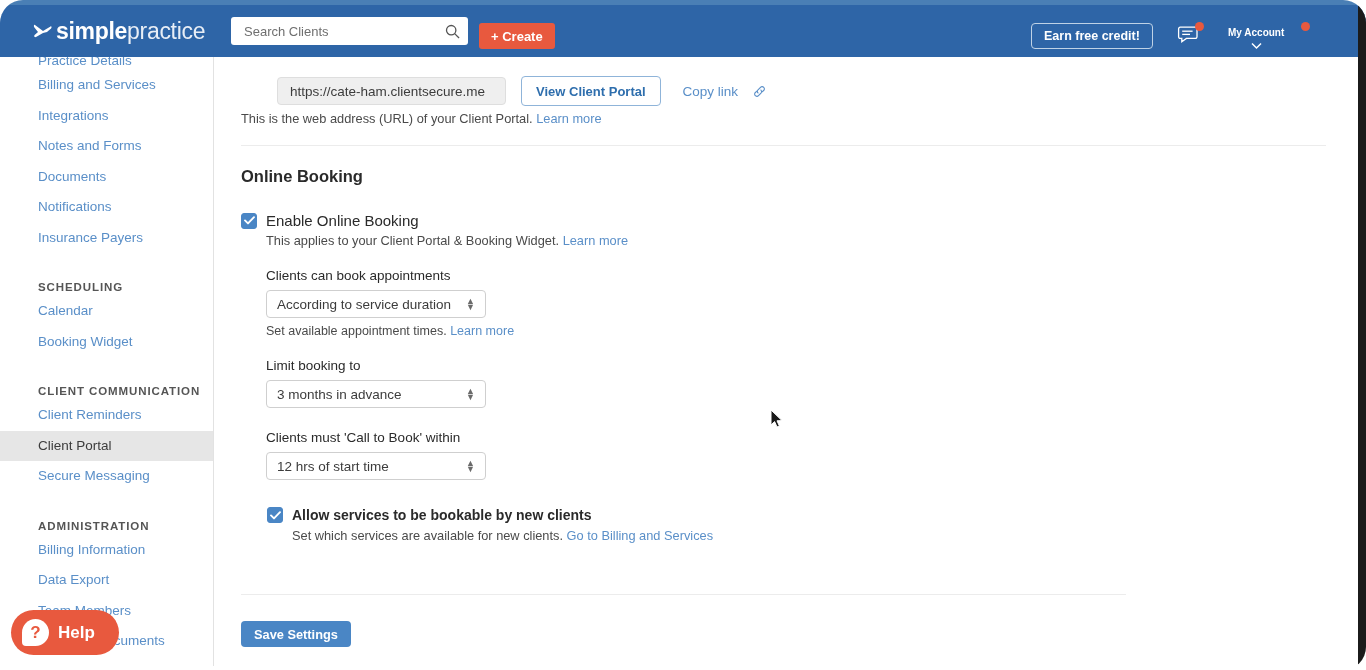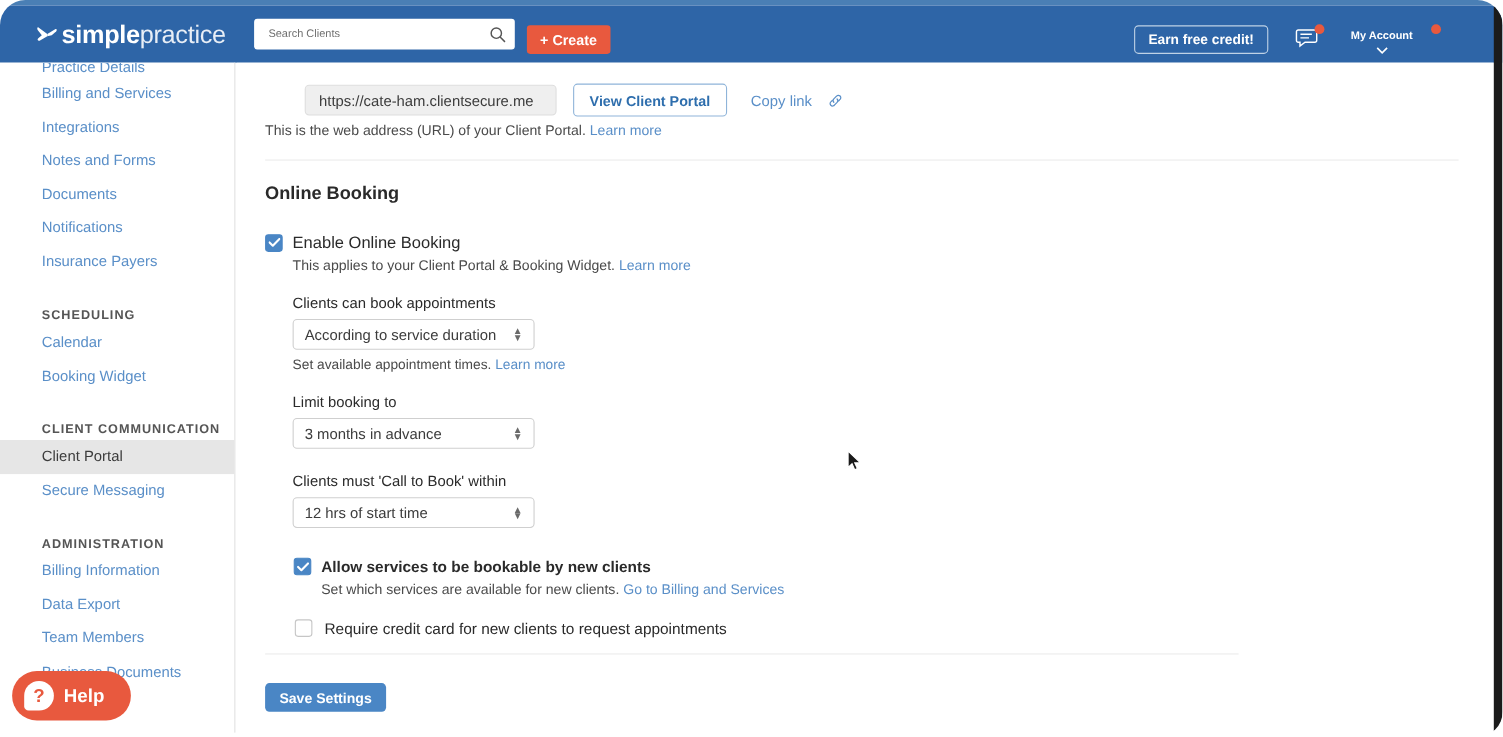--- a/index.html
+++ b/index.html
@@ -61,21 +61,21 @@
     width: 237px; height: 28px;
     background: #ffffff;
     border-radius: 3px;
     display: flex;
     align-items: center;
     padding: 0 8px 0 11px;
   }
   .search-box input {
     border: none; outline: none;
     flex: 1;
-    font-size: 10px;
+    font-size: 13px;
     color: #404040;
     font-family: "Liberation Sans", sans-serif;
     background: transparent;
     min-width: 0;
   }
   .search-box input::placeholder { color: #6f6f6f; }
   .search-icon { width: 15px; height: 15px; flex: 0 0 auto; }
 
   .create-btn {
     position: absolute;
@@ -485,20 +485,21 @@
     <div class="nav-item">Notifications</div>
     <div class="nav-item">Insurance Payers</div>
 
     <div class="nav-gap"></div>
     <div class="nav-section">SCHEDULING</div>
     <div class="nav-item">Calendar</div>
     <div class="nav-item">Booking Widget</div>
 
     <div class="nav-gap"></div>
     <div class="nav-section">CLIENT COMMUNICATION</div>
+    <div class="nav-item">Client Reminders</div>
     <div class="nav-item active">Client Portal</div>
     <div class="nav-item">Secure Messaging</div>
 
     <div class="nav-gap"></div>
     <div class="nav-section">ADMINISTRATION</div>
     <div class="nav-item">Billing Information</div>
     <div class="nav-item">Data Export</div>
     <div class="nav-item">Team Members</div>
     <div class="nav-item">Business Documents</div>
   </div>
@@ -582,24 +583,20 @@
             <path d="M1 4.4 L4 7.4 L10 1.2" fill="none" stroke="#ffffff" stroke-width="1.9" stroke-linecap="round" stroke-linejoin="round"></path>
           </svg>
       </span>
       <span class="lbl">Allow services to be bookable by new clients</span>
     </div>
     <div class="sub-allow">
       <span>Set which services are available for new clients.</span>
       <span class="lnk">Go to Billing and Services</span>
     </div>
 
-    <div class="row-require">
-      <span class="cb off"></span>
-      <span class="lbl">Require credit card for new clients to request appointments</span>
-    </div>
 
     <div class="divider bottom"></div>
 
     <button class="save-btn">Save Settings</button>
   </div>
 
   <div class="help-btn">
     <span class="help-q">?</span>
     <span class="help-label">Help</span>
   </div>

